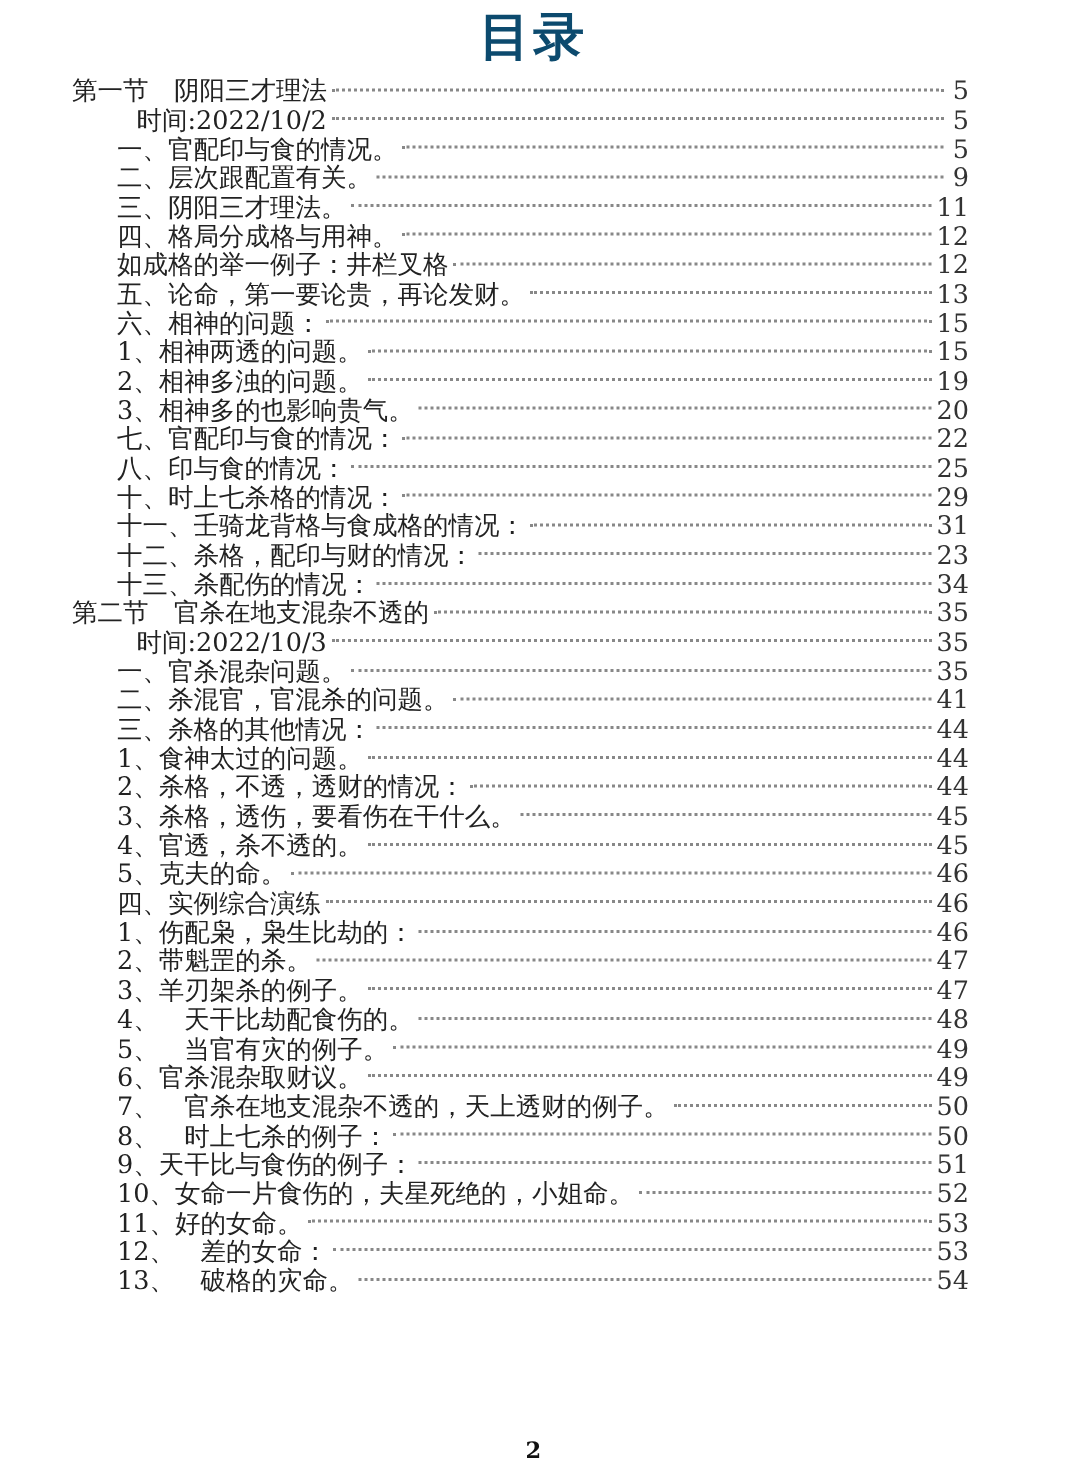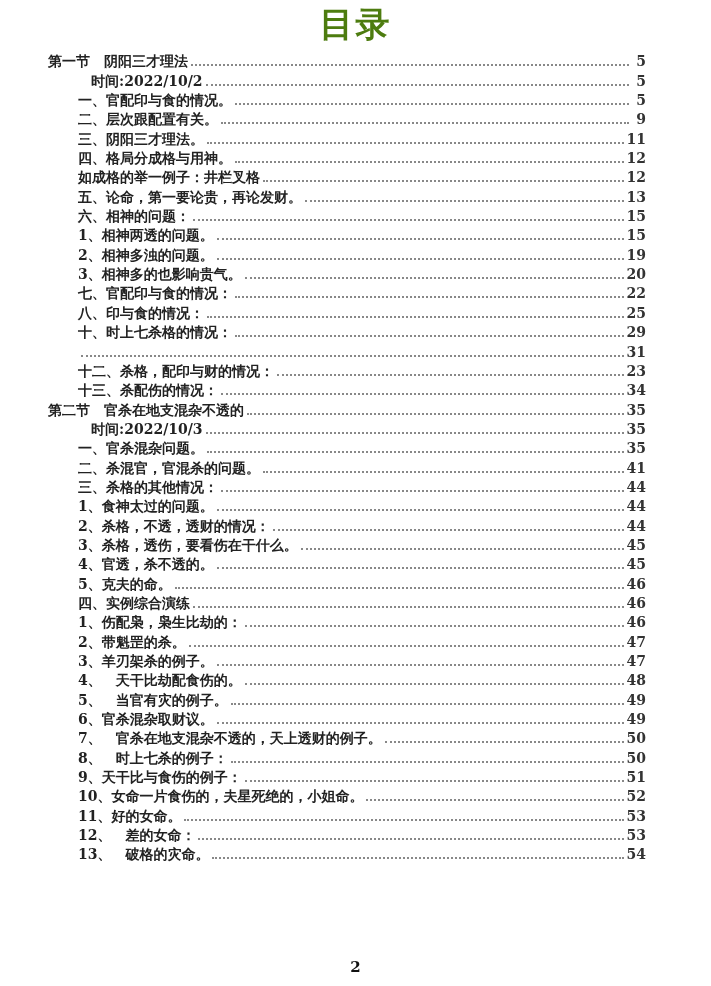--- a/index.html
+++ b/index.html
@@ -3,28 +3,28 @@
 <meta charset="utf-8">
 <style>
   html, body { margin: 0; padding: 0; background: #ffffff; }
   body {
     width: 711px; height: 986px; position: relative; overflow: hidden;
     font-family: "DejaVu Serif", "Liberation Serif", serif; color: #222;
   }
   .title {
     position: absolute; left: 0; top: 2px; width: 711px; text-align: center;
     font-family: "DejaVu Sans", sans-serif; font-size: 34px; font-weight: bold;
-    letter-spacing: 2px; color: #4d7c0f;
+    letter-spacing: 2px; color: #0c4a6e;
   }
   .toc {
     position: absolute; left: 45px; top: 52px; width: 601px;
   }
   .row {
-    display: flex; align-items: flex-end; height: 19.35px;
-    font-size: 14px; line-height: 19px; white-space: nowrap; font-weight: bold;
+    display: flex; align-items: center; height: 19.35px;
+    font-size: 17px; line-height: 19px; white-space: nowrap;
   }
   .row.l0 { padding-left: 3px; }
   .row.l0t { padding-left: 0px; margin-left: 46px; }
   .row.l1 { padding-left: 33px; }
   .row.l2 { padding-left: 33px; }
   .row .label { flex: 0 0 auto; }
   .row .leader {
     flex: 1 1 auto; margin: 0 3px 5px 3px; height: 1px;
     border-bottom: 2px dotted #888;
   }
@@ -109,20 +109,21 @@
       <span class="label">八、印与食的情况：</span>
       <span class="leader"></span>
       <span class="page">25</span>
     </div>
   <div class="row l1">
       <span class="label">十、时上七杀格的情况：</span>
       <span class="leader"></span>
       <span class="page">29</span>
     </div>
   <div class="row l1">
+      <span class="label">十一、壬骑龙背格与食成格的情况：</span>
       <span class="leader"></span>
       <span class="page">31</span>
     </div>
   <div class="row l1">
       <span class="label">十二、杀格，配印与财的情况：</span>
       <span class="leader"></span>
       <span class="page">23</span>
     </div>
   <div class="row l1">
       <span class="label">十三、杀配伤的情况：</span>

